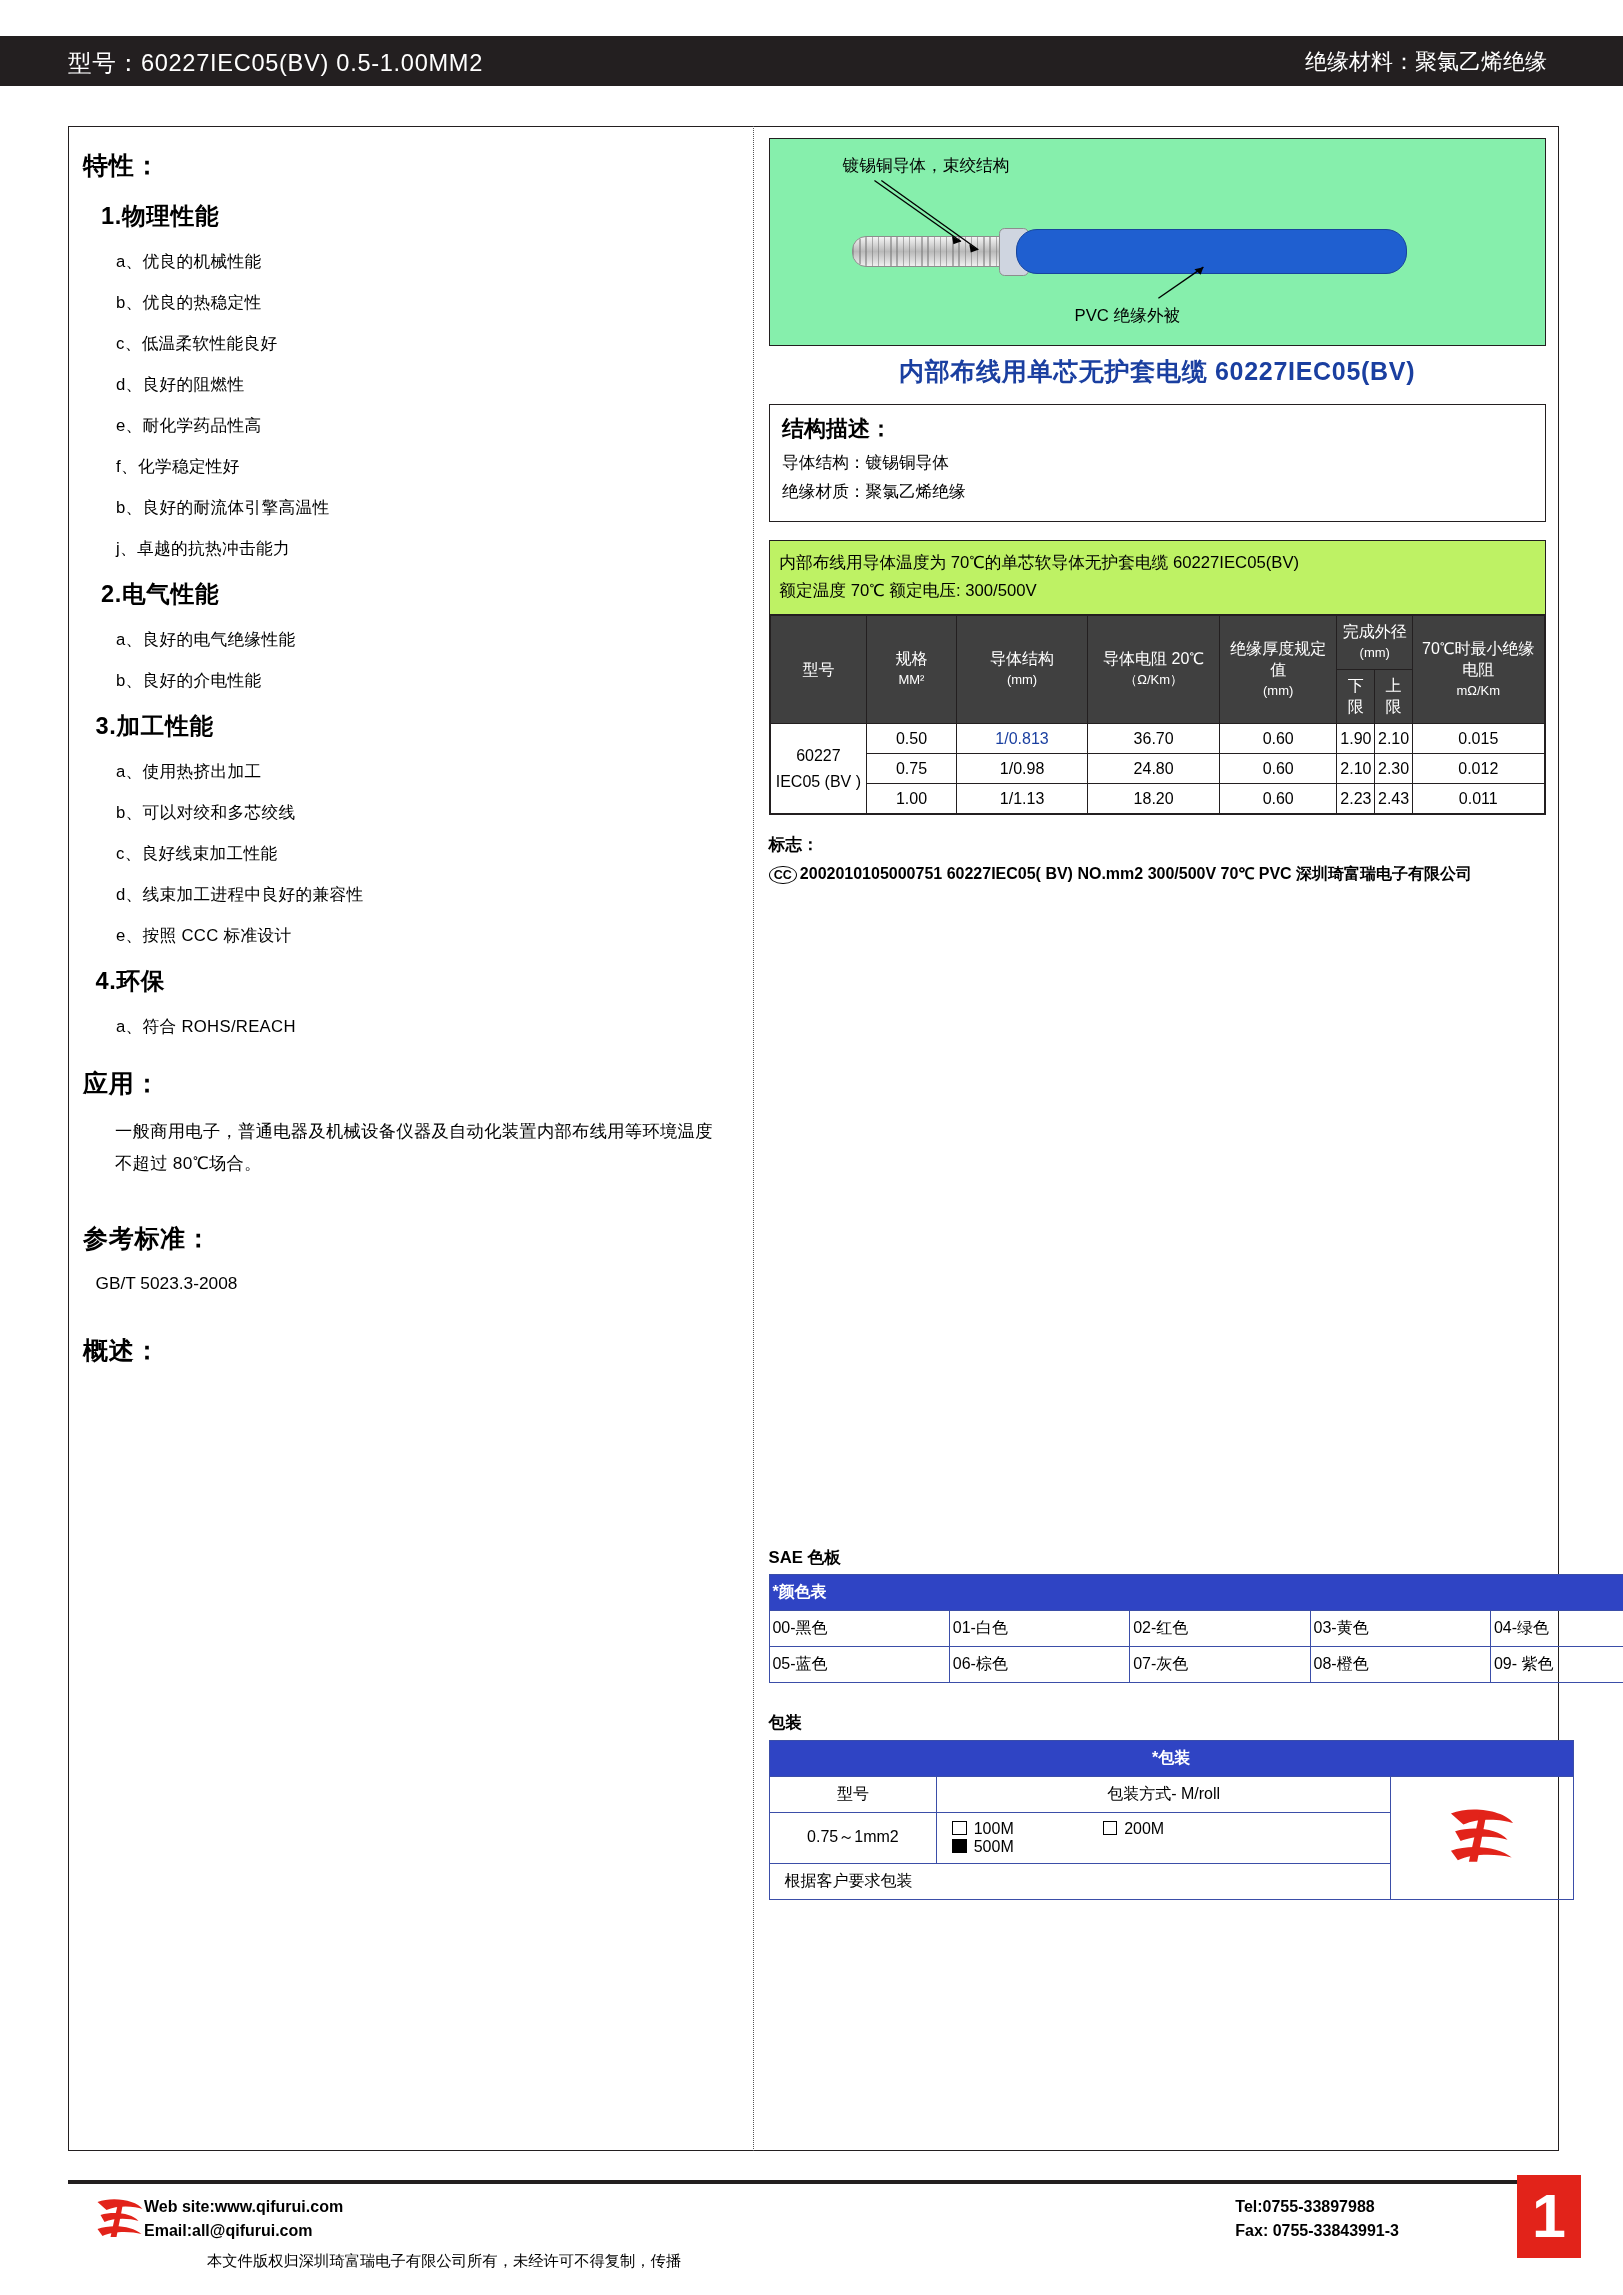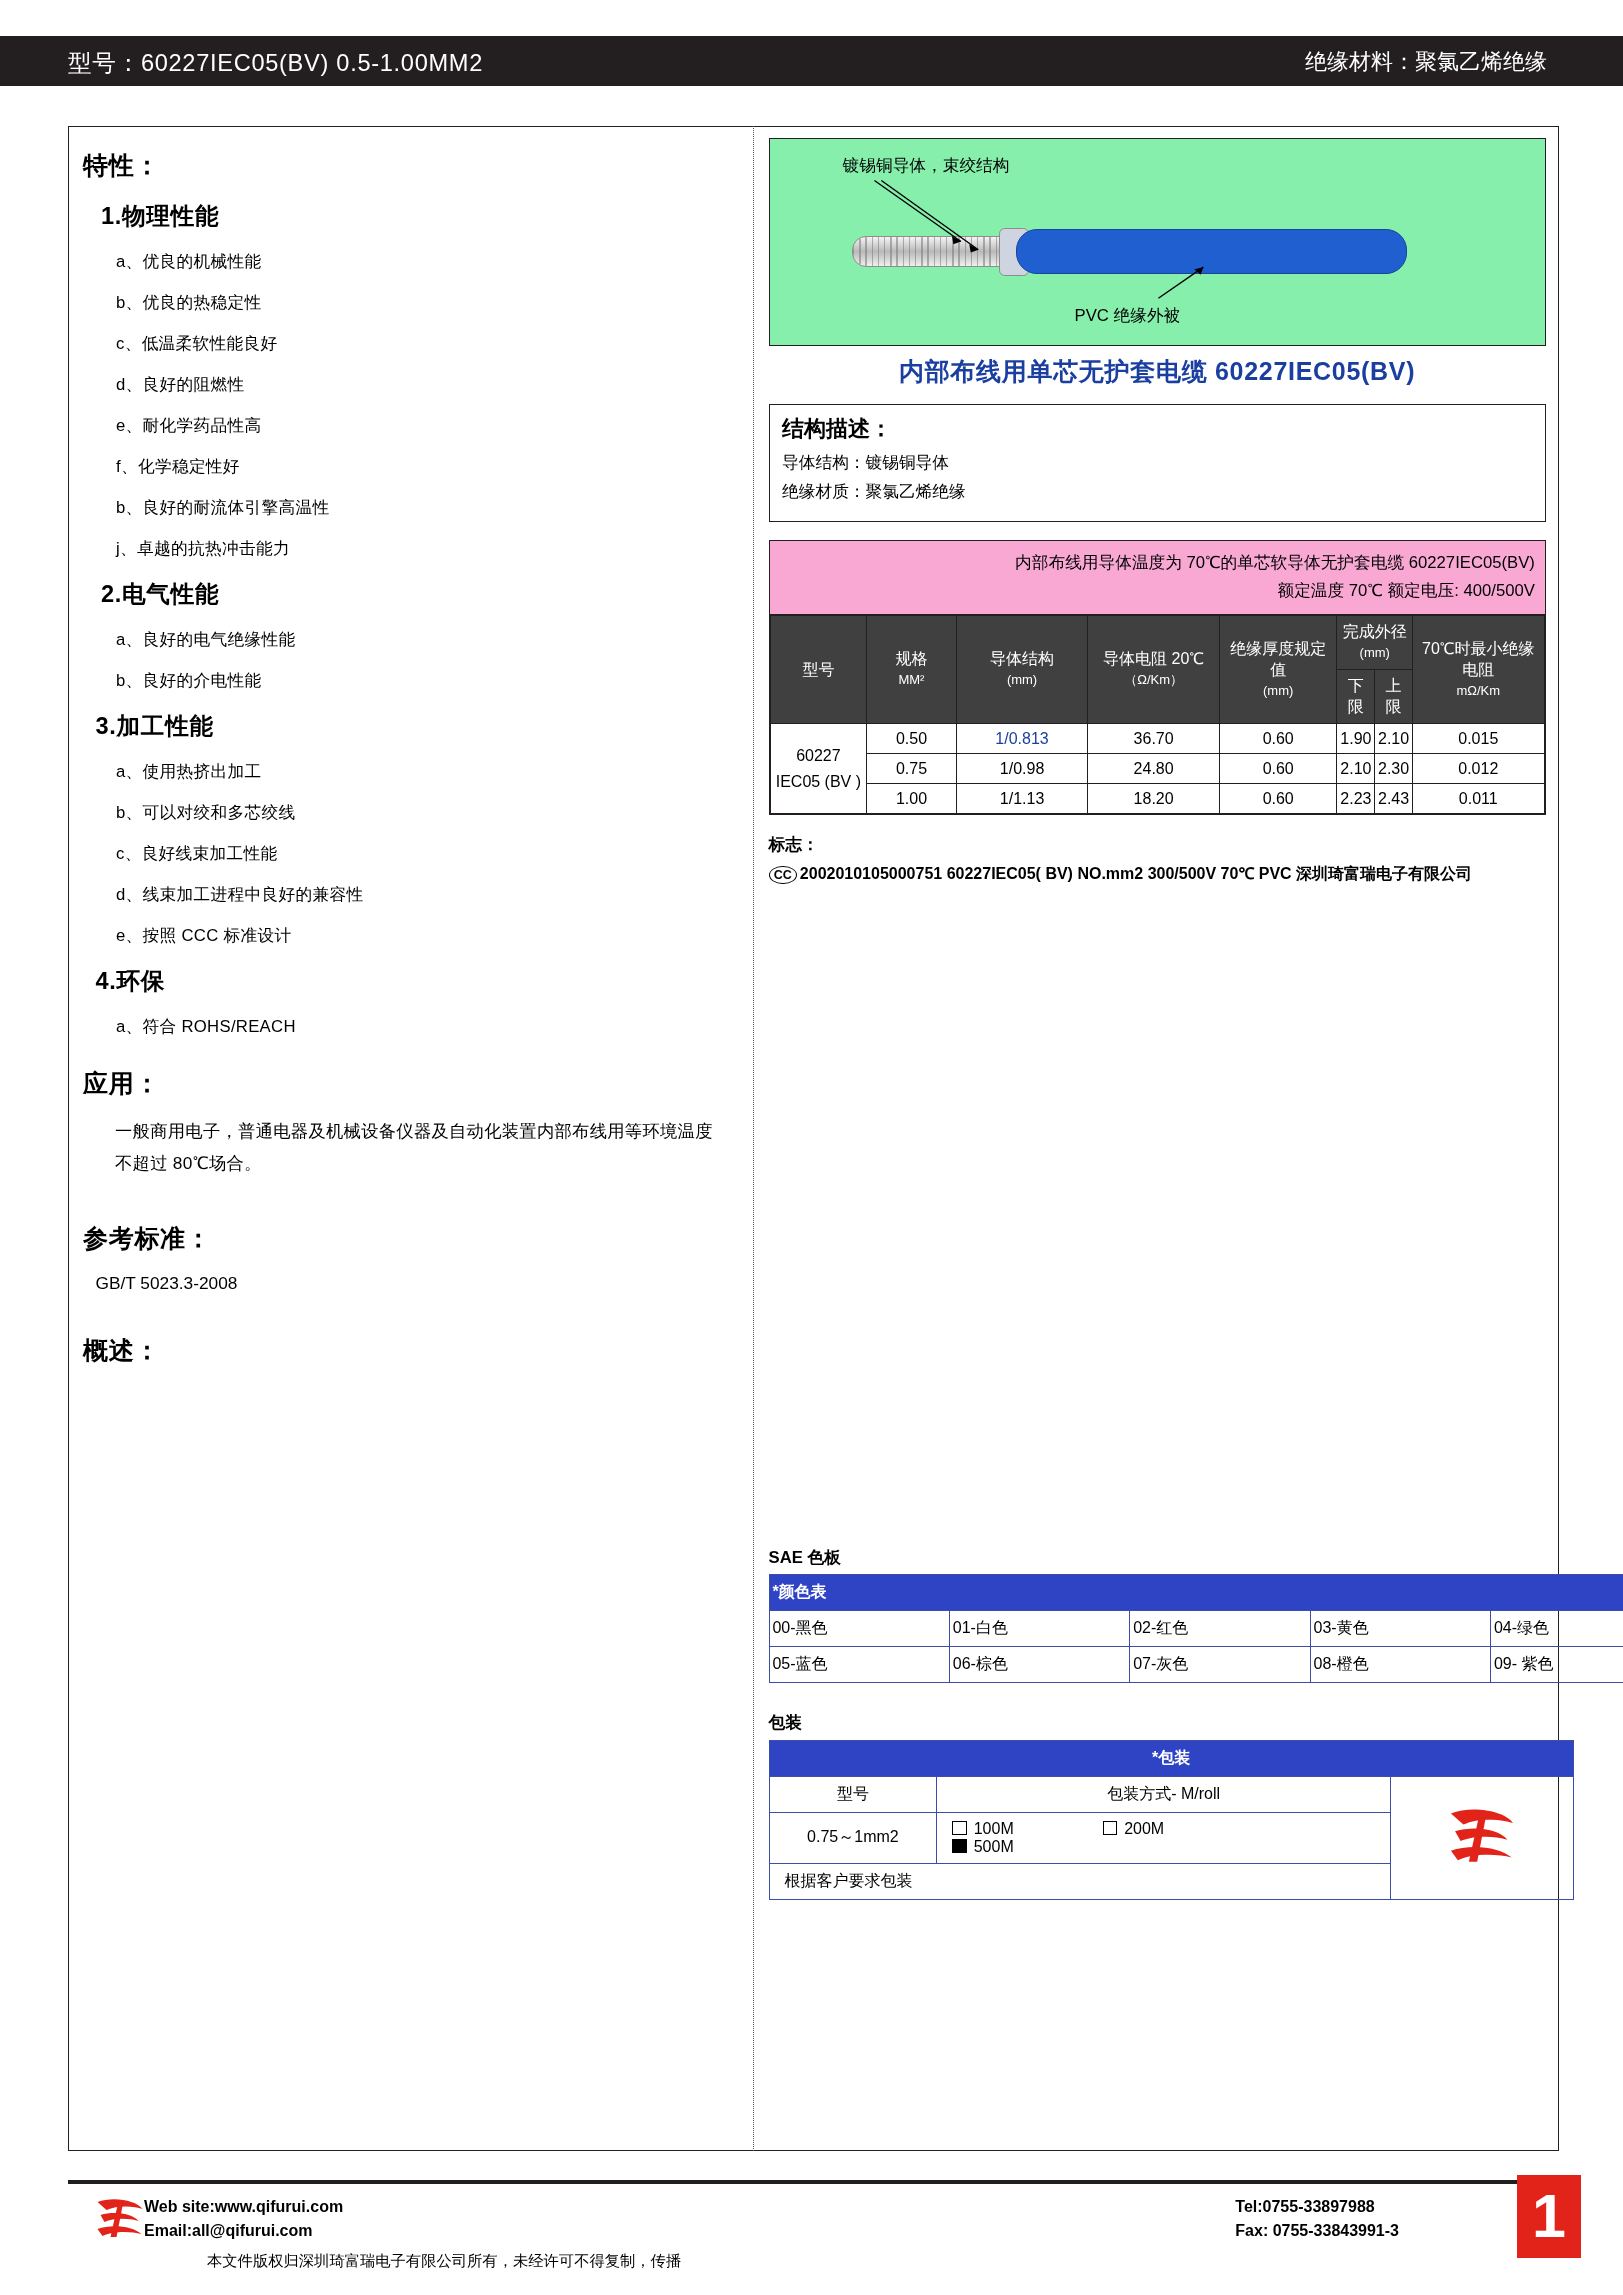--- a/index.html
+++ b/index.html
@@ -202,26 +202,25 @@
   }
 
   
   .spec-wrap {
     margin: 18px 0 0 5.6px;
     width: 777px;
     border: 1.4px solid #231f20;
     box-sizing: border-box;
   }
   .spec-head {
-    background: #f9a8d4;
+    background: #bef264;
     padding: 8.3px 9.7px;
     font-size: 16.7px;
     line-height: 28px;
     border-bottom: 1.4px solid #231f20;
-    text-align: right;
   }
   table.spec {
     border-collapse: collapse;
     width: 100%;
     font-size: 16px;
     text-align: center;
   }
   table.spec td, table.spec th {
     border: 0.7px solid #231f20;
     padding: 5.6px 2.8px;
@@ -435,21 +434,21 @@
 
     <div class="struct-box">
       <div class="struct-title">结构描述：</div>
       <div class="struct-line">导体结构：镀锡铜导体</div>
       <div class="struct-line">绝缘材质：聚氯乙烯绝缘</div>
     </div>
 
     <div class="spec-wrap">
       <div class="spec-head">
         <div>内部布线用导体温度为 70℃的单芯软导体无护套电缆    60227IEC05(BV)</div>
-        <div>额定温度 70℃     额定电压: 400/500V</div>
+        <div>额定温度 70℃     额定电压: 300/500V</div>
       </div>
       <table class="spec">
         <thead>
           <tr>
             <td rowspan="2" style="width:90px">型号</td>
             <td rowspan="2" style="width:83px">
               <div>规格</div>
               <div class="sub-unit">MM²</div>
             </td>
             <td rowspan="2" style="width:125px">

